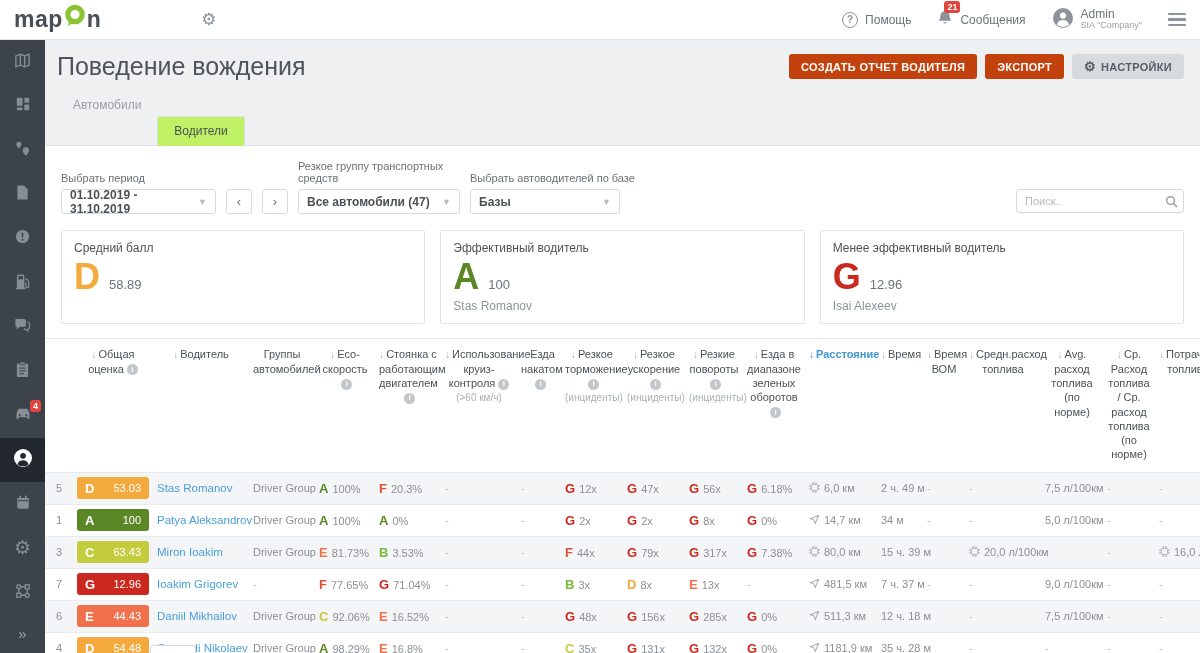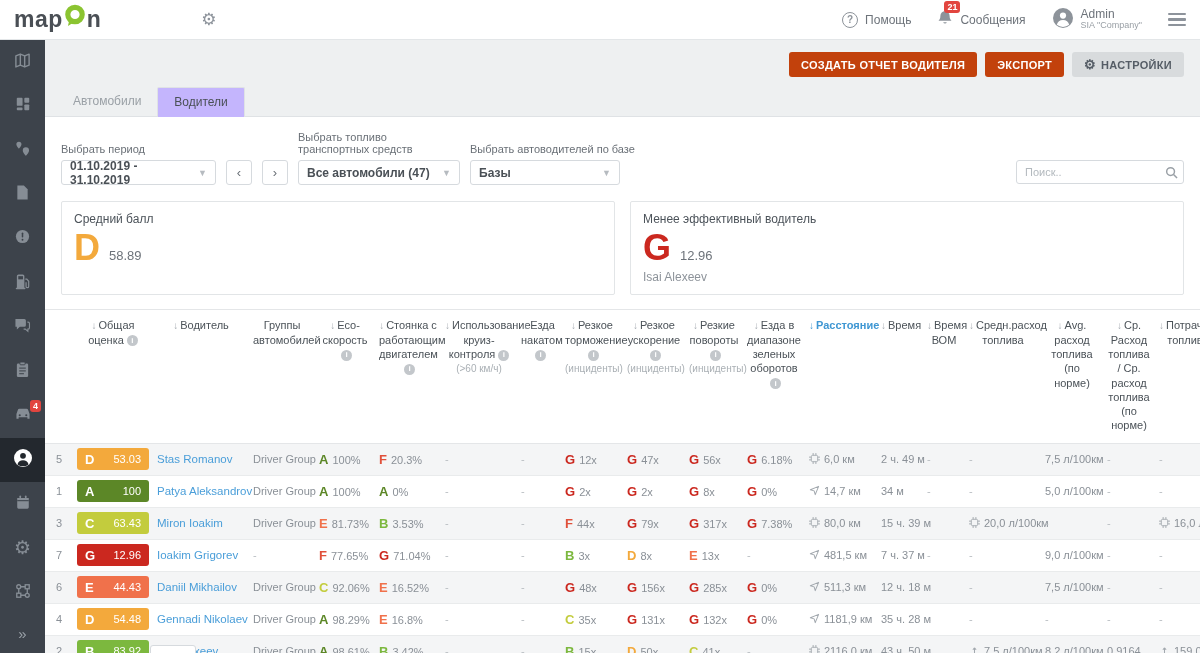--- a/index.html
+++ b/index.html
@@ -42,22 +42,22 @@
   .page-title { font-size:25px; font-weight:400; color:#4e545b; }
   .head-actions { margin-left:auto; display:flex; gap:8px; }
   .btn { border:none; border-radius:3px; font-size:11px; font-weight:700; letter-spacing:.3px;
     padding:6px 12px; cursor:pointer; font-family:inherit; }
   .btn-green { background:#c2410c; color:#fff; }
   .btn-gray { background:#d8dbdd; color:#555d66; display:flex; align-items:center; gap:5px; }
   .btn-gray .gear-sm { font-size:13px; line-height:1; }
   
   .tabs { display:flex; padding-left:12px; margin-top:6px; }
   .tab { font-size:12px; padding:7px 16px 8px; color:#9aa0a6; cursor:pointer; }
-  .tab.active { background:#c4b5fd; color:#4a5056; border:1px solid #dfe2e5; border-bottom:none;
-    border-radius:2px 2px 0 0; position:relative; z-index:2; margin-bottom:-1px; }
+  .tab.active { background:#bef264; color:#4a5056; border:1px solid #dfe2e5; border-bottom:none;
+    border-radius:2px 2px 0 0; position:relative; z-index:2; margin-bottom:-1px;margin-top:25px; }
   
   .panel { flex:1; background:#fff; border-top:1px solid #dfe2e5; display:flex;
     flex-direction:column; overflow:hidden; }
   
   .filters { display:flex; align-items:flex-end; gap:10px; padding:14px 16px 12px; }
   .filter-group { display:flex; flex-direction:column; gap:5px; }
   .filter-label { font-size:11px; color:#6a7077; }
   .filter-label.narrow { max-width:150px; }
   .select { height:25px; border:1px solid #d6dade; border-radius:3px; background:#fff;
     display:flex; align-items:center; padding:0 8px; cursor:pointer; }
@@ -242,20 +242,21 @@
               <circle cx="13.8" cy="13.8" r="2.2"></circle>
               <path d="M6.4 4.2h5.1M4.2 6.4v5.1M13.8 6.5v5.1M6.6 13.8h5"></path>
             </svg></span>
         </div></div>
     <div class="sb-spacer"></div>
     <div class="sb-collapse">»</div>
   </div>
 
   <div class="main">
     <div class="page-head">
+      <div class="page-title">Поведение вождения</div>
       <div class="head-actions">
         <button class="btn btn-green">СОЗДАТЬ ОТЧЕТ ВОДИТЕЛЯ</button>
         <button class="btn btn-green">ЭКСПОРТ</button>
         <button class="btn btn-gray">
           <span class="gear-sm">⚙</span>
           <span>НАСТРОЙКИ</span>
         </button>
       </div>
     </div>
 
@@ -270,21 +271,21 @@
         <div class="filter-group">
           <div class="filter-label">Выбрать период</div>
           <div class="select sel-period">
             <span class="select-value">01.10.2019 - 31.10.2019</span>
             <span class="caret">▼</span>
           </div>
         </div>
         <button class="nav-btn">‹</button>
         <button class="nav-btn">›</button>
         <div class="filter-group">
-          <div class="filter-label narrow">Выбрать топливо транспортных средств</div>
+          <div class="filter-label narrow">Резкое группу транспортных средств</div>
           <div class="select sel-group">
             <span class="select-value">Все автомобили (47)</span>
             <span class="caret">▼</span>
           </div>
         </div>
         <div class="filter-group">
           <div class="filter-label">Выбрать автоводителей по базе</div>
           <div class="select sel-base">
             <span class="select-value">Базы</span>
             <span class="caret">▼</span>
@@ -301,20 +302,28 @@
         </div>
       </div>
 
       <div class="cards">
         <div class="card">
           <div class="card-label">Средний балл</div>
           <div class="card-grade-row">
             <span class="g-big" style="color: rgb(243, 169, 60);">D</span>
             <span class="card-score">58.89</span>
           </div>
+        </div>
+        <div class="card">
+          <div class="card-label">Эффективный водитель</div>
+          <div class="card-grade-row">
+            <span class="g-big" style="color: rgb(92, 135, 39);">A</span>
+            <span class="card-score">100</span>
+          </div>
+          <div class="card-driver">Stas Romanov</div>
         </div>
         <div class="card">
           <div class="card-label">Менее эффективный водитель</div>
           <div class="card-grade-row">
             <span class="g-big" style="color: rgb(203, 40, 31);">G</span>
             <span class="card-score">12.96</span>
           </div>
           <div class="card-driver">Isai Alexeev</div>
         </div>
       </div>

